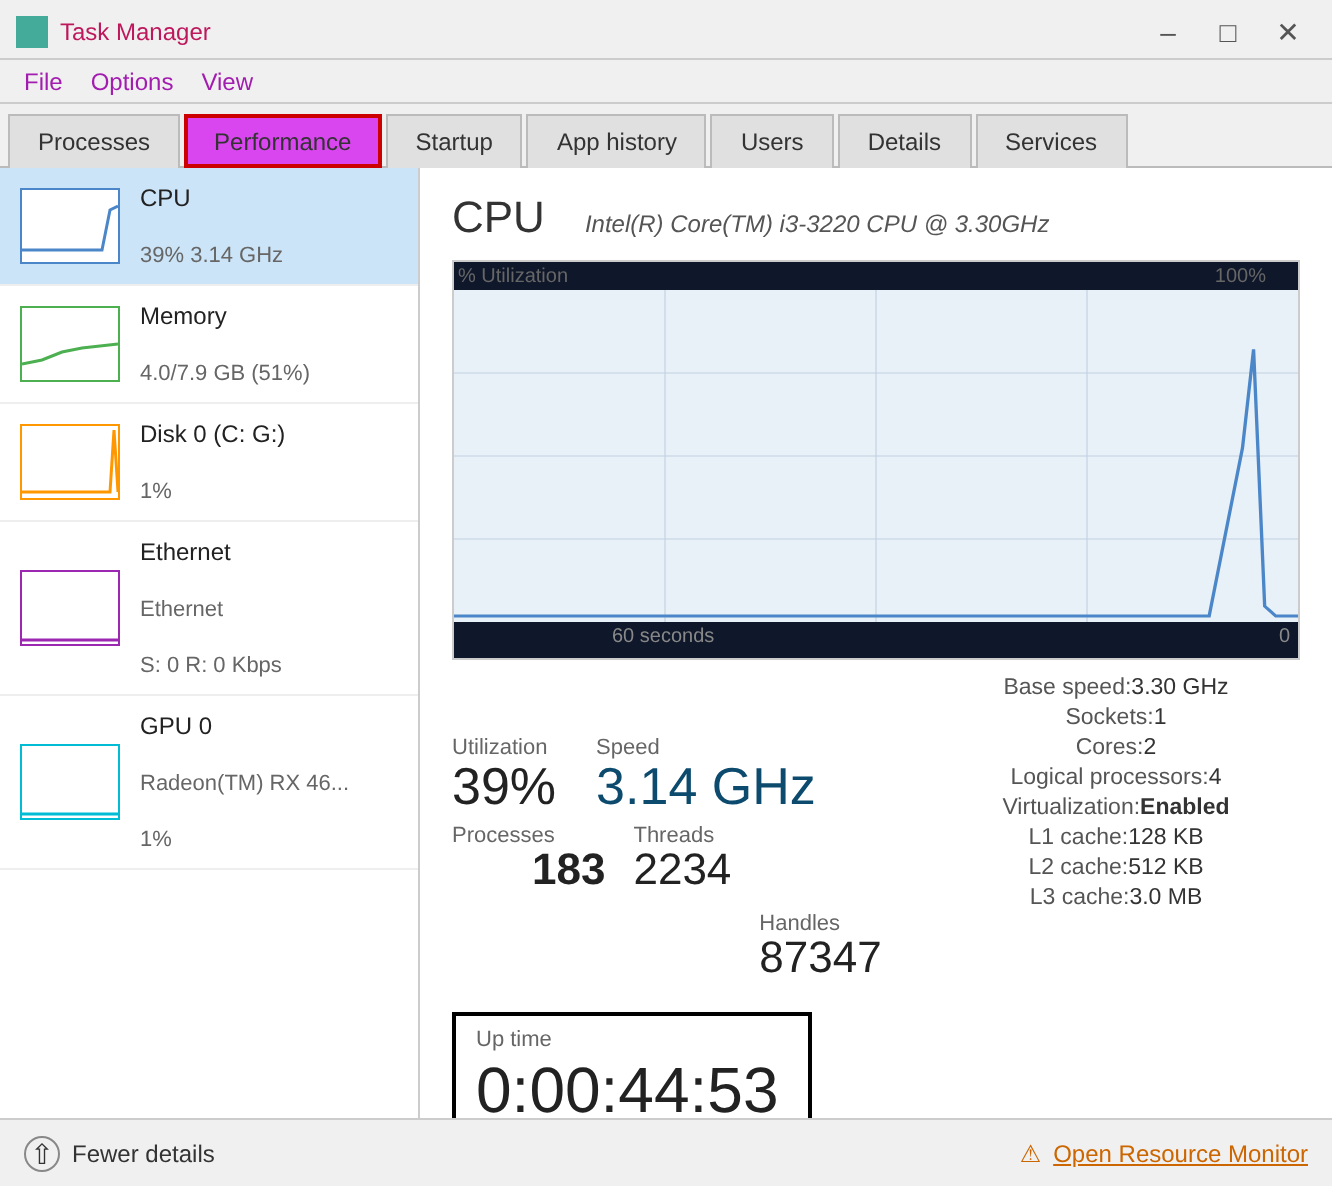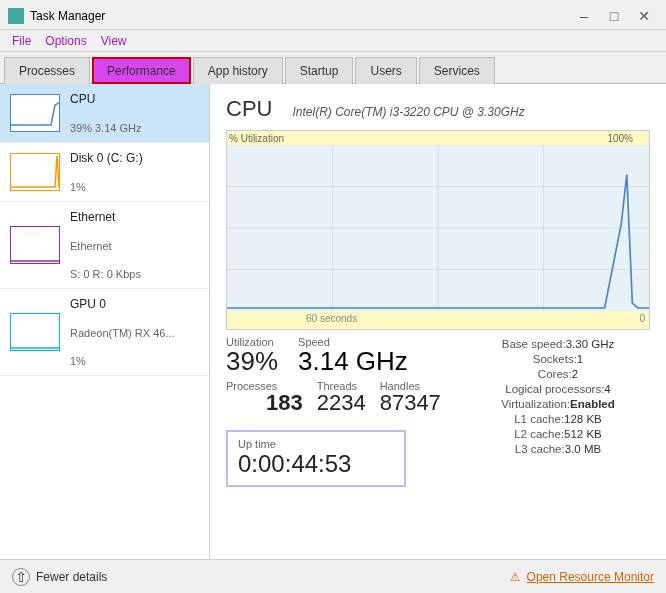--- a/index.html
+++ b/index.html
@@ -6,21 +6,21 @@
     body { font-family: 'Segoe UI', Arial, sans-serif; font-size: 12px; background: #f0f0f0; width: 666px; height: 593px; overflow: hidden; }
 
     
     .titlebar {
       display: flex; align-items: center; justify-content: space-between;
       background: #f0f0f0; padding: 6px 8px 4px 8px; border-bottom: 1px solid #ccc;
       height: 30px;
     }
     .titlebar-left { display: flex; align-items: center; gap: 6px; }
     .titlebar-icon { width: 16px; height: 16px; background: #4a9; display: flex; align-items: center; justify-content: center; font-size: 10px; color: white; }
-    .titlebar-title { font-size: 12px; color: #000000; }
+    .titlebar-title { font-size: 12px; color: #be185d; }
     .titlebar-controls { display: flex; gap: 2px; }
     .titlebar-btn { width: 28px; height: 20px; background: none; border: none; cursor: pointer; font-size: 14px; display: flex; align-items: center; justify-content: center; color: #555; }
 
     
     .menubar {
       display: flex; gap: 2px; padding: 2px 6px; background: #f0f0f0;
       border-bottom: 1px solid #ccc; height: 22px; align-items: center;
     }
     .menubar-item { font-size: 12px; color: #a21caf; padding: 2px 6px; cursor: pointer; }
 
@@ -65,37 +65,37 @@
     .thumb-border-orange { border-color: #ff9800; }
     .thumb-border-orange2 { border-color: #ff9800; }
     .thumb-border-purple { border-color: #9c27b0; }
     .thumb-border-teal { border-color: #00bcd4; }
     .panel-header { display: flex; align-items: baseline; gap: 20px; margin-bottom: 8px; }
     .panel-title { font-size: 22px; font-weight: 300; color: #333; }
     .panel-subtitle { font-size: 12px; color: #555; font-style: italic; }
 
     
     .chart-container {
-      border: 1px solid #ccc; background: #fef9c3; position: relative;
+      border: 1px solid #ccc; background: #0f172a; position: relative;
       height: 200px; margin-bottom: 4px;
     }
     .chart-area {
       position: absolute; left: 75px; right: 0; top: 0; bottom: 18px;
       background: #e8f0f8;
       overflow: hidden;
     }
     .chart-time-labels {
       position: absolute; bottom: 0; left: 75px; right: 0; height: 18px;
       display: flex; justify-content: space-between; font-size: 10px; color: #888;
       padding: 2px 4px;
     }
 
     
     .uptime-box {
-      border: 2px solid #c4b5fd; padding: 6px 10px; margin-top: 8px;
+      border: 2px solid #000000; padding: 6px 10px; margin-top: 8px;
       display: inline-block; min-width: 180px;
     }
     .info-row {
       display: flex; justify-content: center; font-size: 11.5px;
       padding: 1.5px 0; color: #333;
     }
     .info-label { color: #555; }
     .info-value { font-weight: 400; }
     .info-value.bold { font-weight: 700; }
 
@@ -137,43 +137,56 @@
 
 <div class="menubar">
   <span class="menubar-item">File</span>
   <span class="menubar-item">Options</span>
   <span class="menubar-item">View</span>
 </div>
 
 <div class="tabs">
   <div class="tab">Processes</div>
   <div class="tab active">Performance</div>
+  <div class="tab">Startup</div>
   <div class="tab">App history</div>
-  <div class="tab">Startup</div>
   <div class="tab">Users</div>
+  <div class="tab">Details</div>
   <div class="tab">Services</div>
 </div>
 
 <div class="main">
 
   <div class="sidebar">
 
     <div class="sidebar-item active">
       <div class="sidebar-thumb thumb-border-blue">
         <svg width="48" height="36" viewBox="0 0 48 36" style="display:block;">
           <rect width="48" height="36" fill="white"></rect>
           <polyline points="0,30 40,30 44,10 48,8" fill="none" stroke="#4a86c8" stroke-width="1.5"></polyline>
         </svg>
       </div>
       <div class="sidebar-info">
         <div class="sidebar-name">CPU</div>
         <div class="sidebar-sub">39% 3.14 GHz</div>
       </div>
     </div>
 
+    <div class="sidebar-item">
+      <div class="sidebar-thumb thumb-border-green">
+        <svg width="48" height="36" viewBox="0 0 48 36" style="display:block;">
+          <rect width="48" height="36" fill="white"></rect>
+          <polyline points="0,28 10,26 20,22 30,20 48,18" fill="none" stroke="#4caf50" stroke-width="1.5"></polyline>
+        </svg>
+      </div>
+      <div class="sidebar-info">
+        <div class="sidebar-name">Memory</div>
+        <div class="sidebar-sub">4.0/7.9 GB (51%)</div>
+      </div>
+    </div>
 
     <div class="sidebar-item">
       <div class="sidebar-thumb thumb-border-orange">
         <svg width="48" height="36" viewBox="0 0 48 36" style="display:block;">
           <rect width="48" height="36" fill="white"></rect>
           <polyline points="0,33 44,33 46,2 48,33" fill="none" stroke="#ff9800" stroke-width="1.5"></polyline>
         </svg>
       </div>
       <div class="sidebar-info">
         <div class="sidebar-name">Disk 0 (C: G:)</div>
@@ -241,50 +254,50 @@
 
       <div class="chart-time-labels">
         <span>60 seconds</span>
         <span>0</span>
       </div>
     </div>
 
     <div style="display:flex; margin-top:6px; gap:10px;">
 
       <div style="flex:0 0 220px;">
-        <div style="display:flex; gap:20px; margin-bottom:6px;">
+        <div style="display:flex; gap:20px; margin-bottom:6px;margin-top:32px;">
           <div>
             <div style="font-size:11px;color:#666;">Utilization</div>
             <div style="font-size:26px;font-weight:300;color:#222;line-height:1;">39%</div>
           </div>
           <div>
             <div style="font-size:11px;color:#666;">Speed</div>
-            <div style="font-size:26px;font-weight:300;color:#000000;line-height:1;">3.14 GHz</div>
+            <div style="font-size:26px;font-weight:300;color:#0c4a6e;line-height:1;">3.14 GHz</div>
           </div>
         </div>
 
         <div style="display:flex; gap:14px; margin-bottom:8px;">
           <div>
             <div style="font-size:11px;color:#666;">Processes</div>
             <div style="font-size:22px;font-weight:700;color:#222;line-height:1;margin-left:40px;">183</div>
           </div>
           <div>
             <div style="font-size:11px;color:#666;">Threads</div>
             <div style="font-size:22px;font-weight:300;color:#222;line-height:1;">2234</div>
           </div>
           <div>
-            <div style="font-size:11px;color:#666;">Handles</div>
+            <div style="font-size:11px;color:#666;margin-top:44px;">Handles</div>
             <div style="font-size:22px;font-weight:300;color:#222;line-height:1;">87347</div>
           </div>
         </div>
 
         
         <div class="uptime-box">
           <div style="font-size:11px;color:#666;">Up time</div>
-          <div style="font-size:24px;font-weight:300;color:#222;line-height:1.2;">0:00:44:53</div>
+          <div style="font-size:32px;font-weight:300;color:#222;line-height:1.2;">0:00:44:53</div>
         </div>
       </div>
 
       <div style="flex:1;padding-left:10px;">
         <div class="info-row">
           <span class="info-label">Base speed:</span>
           <span class="info-value">3.30 GHz</span>
         </div>
         <div class="info-row">
           <span class="info-label">Sockets:</span>

